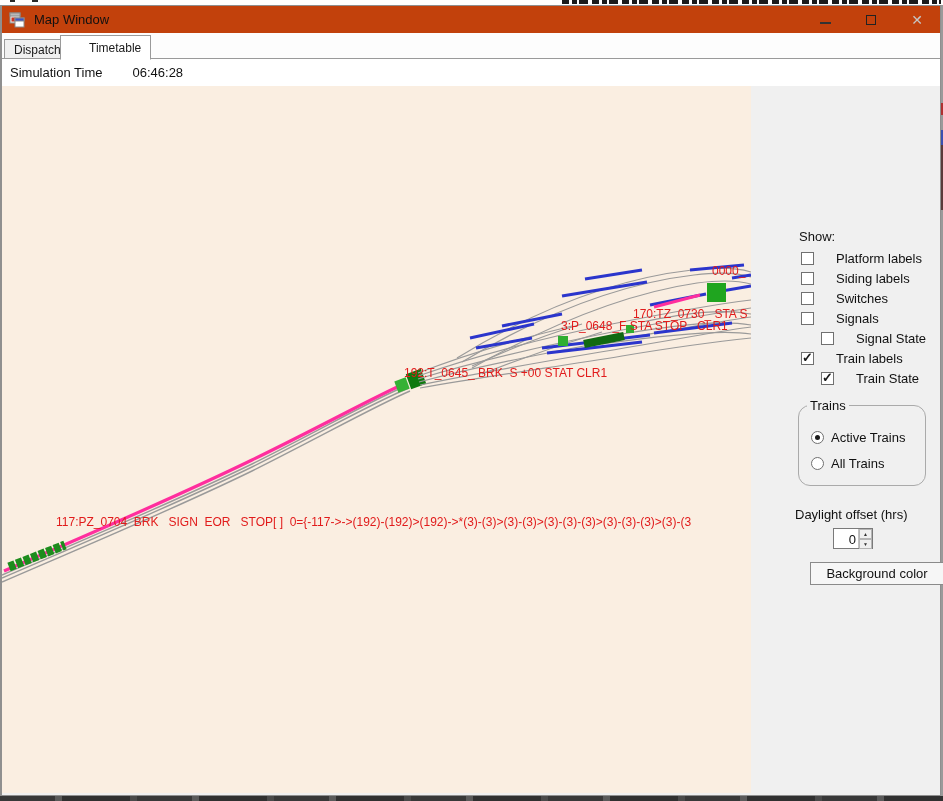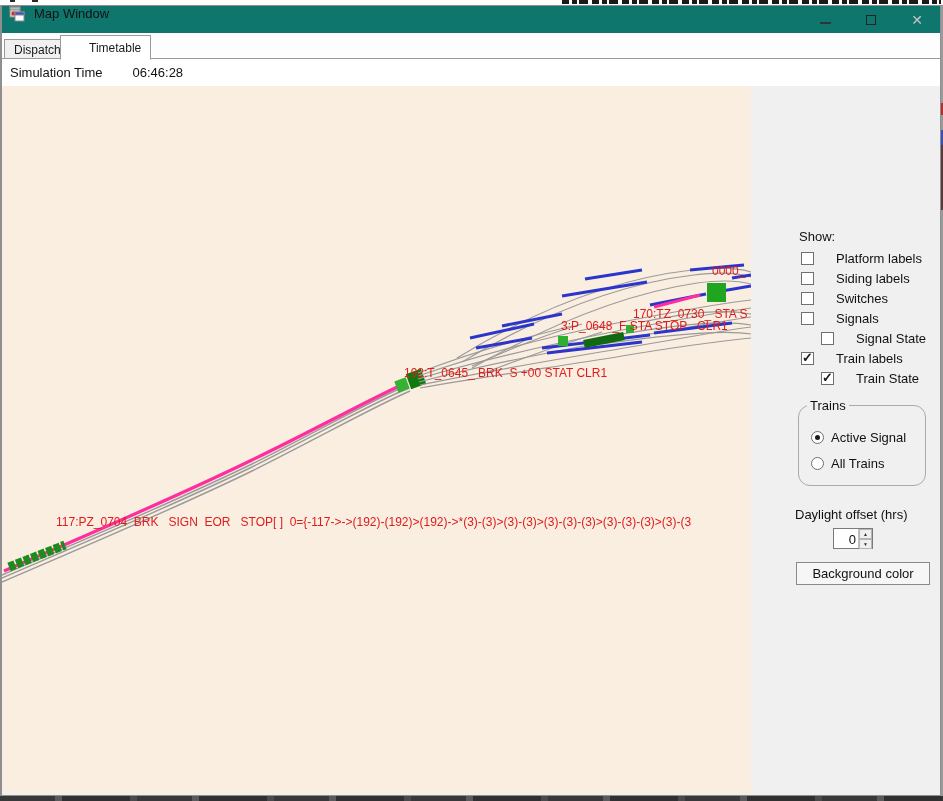--- a/index.html
+++ b/index.html
@@ -35,22 +35,22 @@
 
   
   .window {
     position: absolute; left: 0; top: 5px; width: 941px; height: 791px;
     background: #ffffff;
     border: 1px solid #8f8f8f;
     border-left-width: 2px;
     display: flex; flex-direction: column;
   }
   .titlebar {
-    height: 27px; background: #0f766e; position: relative;
-    display: flex; flex: 0 0 auto;
+    height: 27px; background: #c2410c; position: relative;
+    display: flex; align-items: center; flex: 0 0 auto;
   }
   .title-icon { width:16px; height:16px; margin-left:7px; flex:0 0 auto; }
   .title-text { margin-left: 9px; font-size: 13px; color: #111; }
   .winbtns { position:absolute; right:0; top:0; height:27px; display:flex; }
   .winbtn { width:46px; height:27px; display:flex; align-items:center; justify-content:center; }
   .glyph-min { width:11px; border-bottom:2px solid #333; height:2px; margin-top:6px; }
   .glyph-max { width:10px; height:10px; border:1.5px solid #222; }
   .glyph-close { font-size:14px; color:#c6c6c6; line-height:14px; }
 
   
@@ -276,37 +276,37 @@
           </span>
         <span>Train State</span>
       </div>
 
       <div class="groupbox" style="left:47px; top:319px; width:128px; height:81px;">
         <span class="gb-title">Trains</span>
         <div class="radio-row" style="left:12px; top:24px;">
           <span class="radio">
               <span class="dot"></span>
             </span>
-          <span>Active Signal</span>
+          <span>Active Trains</span>
         </div>
         <div class="radio-row" style="left:12px; top:50px;">
           <span class="radio">
               <span class="dot empty"></span>
             </span>
           <span>All Trains</span>
         </div>
       </div>
 
       <div class="panel-label" style="left:44px; top:421px;">Daylight offset (hrs)</div>
       <div class="updown" style="left:82px; top:442px;">
         <div class="num">0</div>
         <div class="spin">
           <div>▲</div>
           <div>▼</div>
         </div>
       </div>
 
-      <div class="btn" style="left:45px; top:476px; width:134px; height:23px;">Background color</div>
+      <div class="btn" style="left:59px; top:476px; width:134px; height:23px;">Background color</div>
     </div>
   </div>
 
   <div style="height:2px; background:#f0f0f0; flex:0 0 auto;"></div>
 </div>
 
 </body></html>

